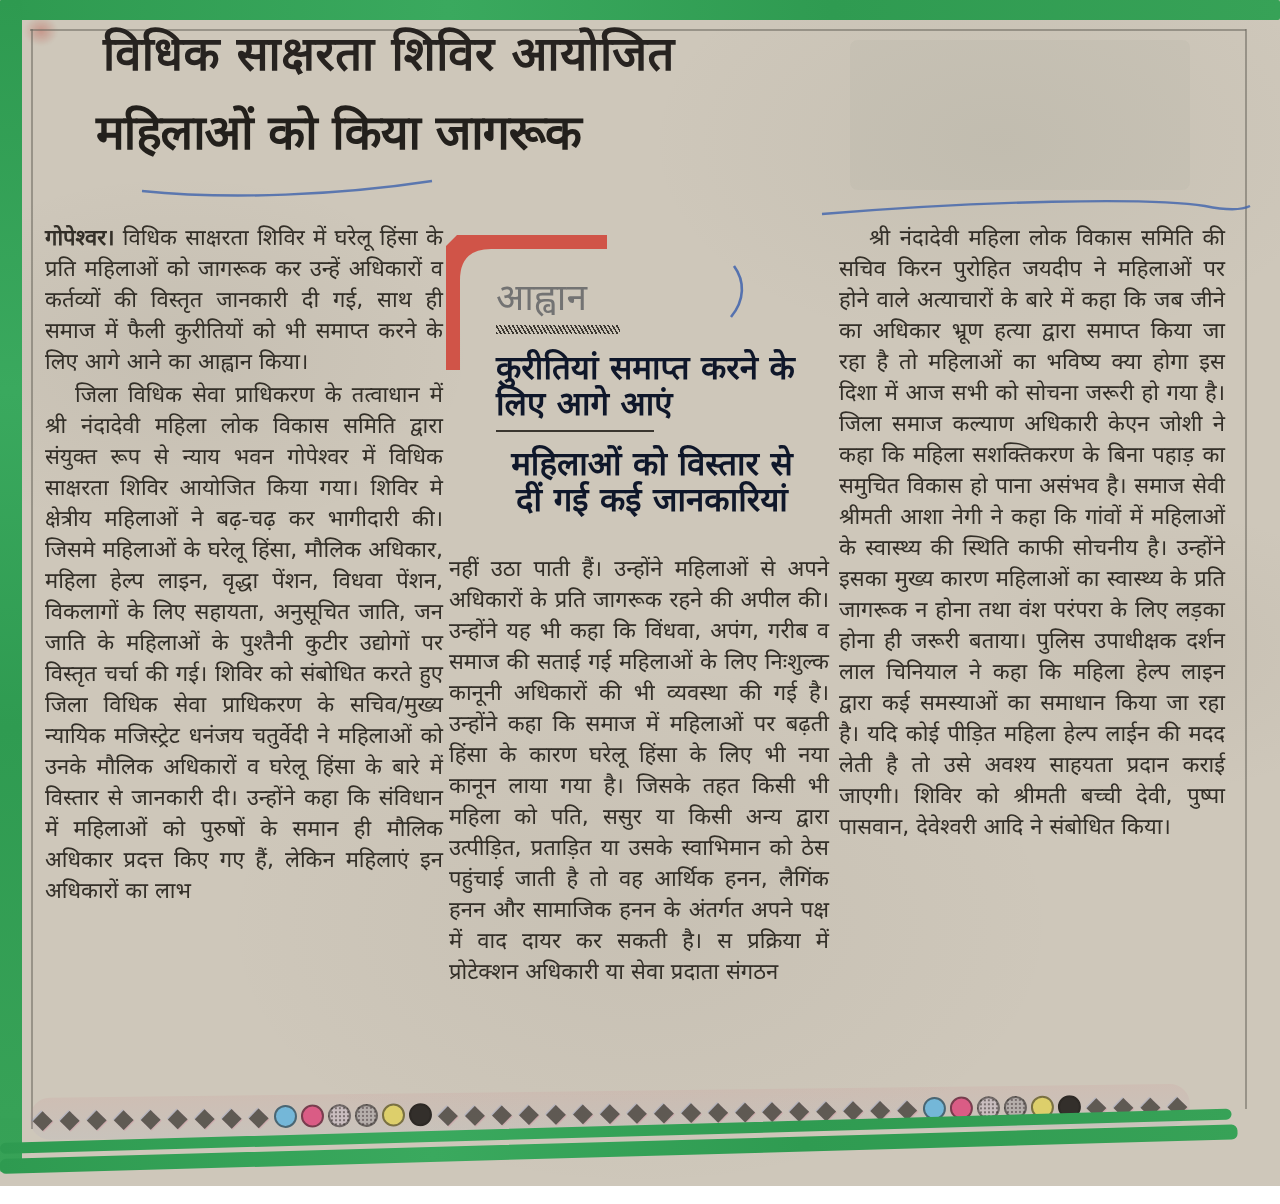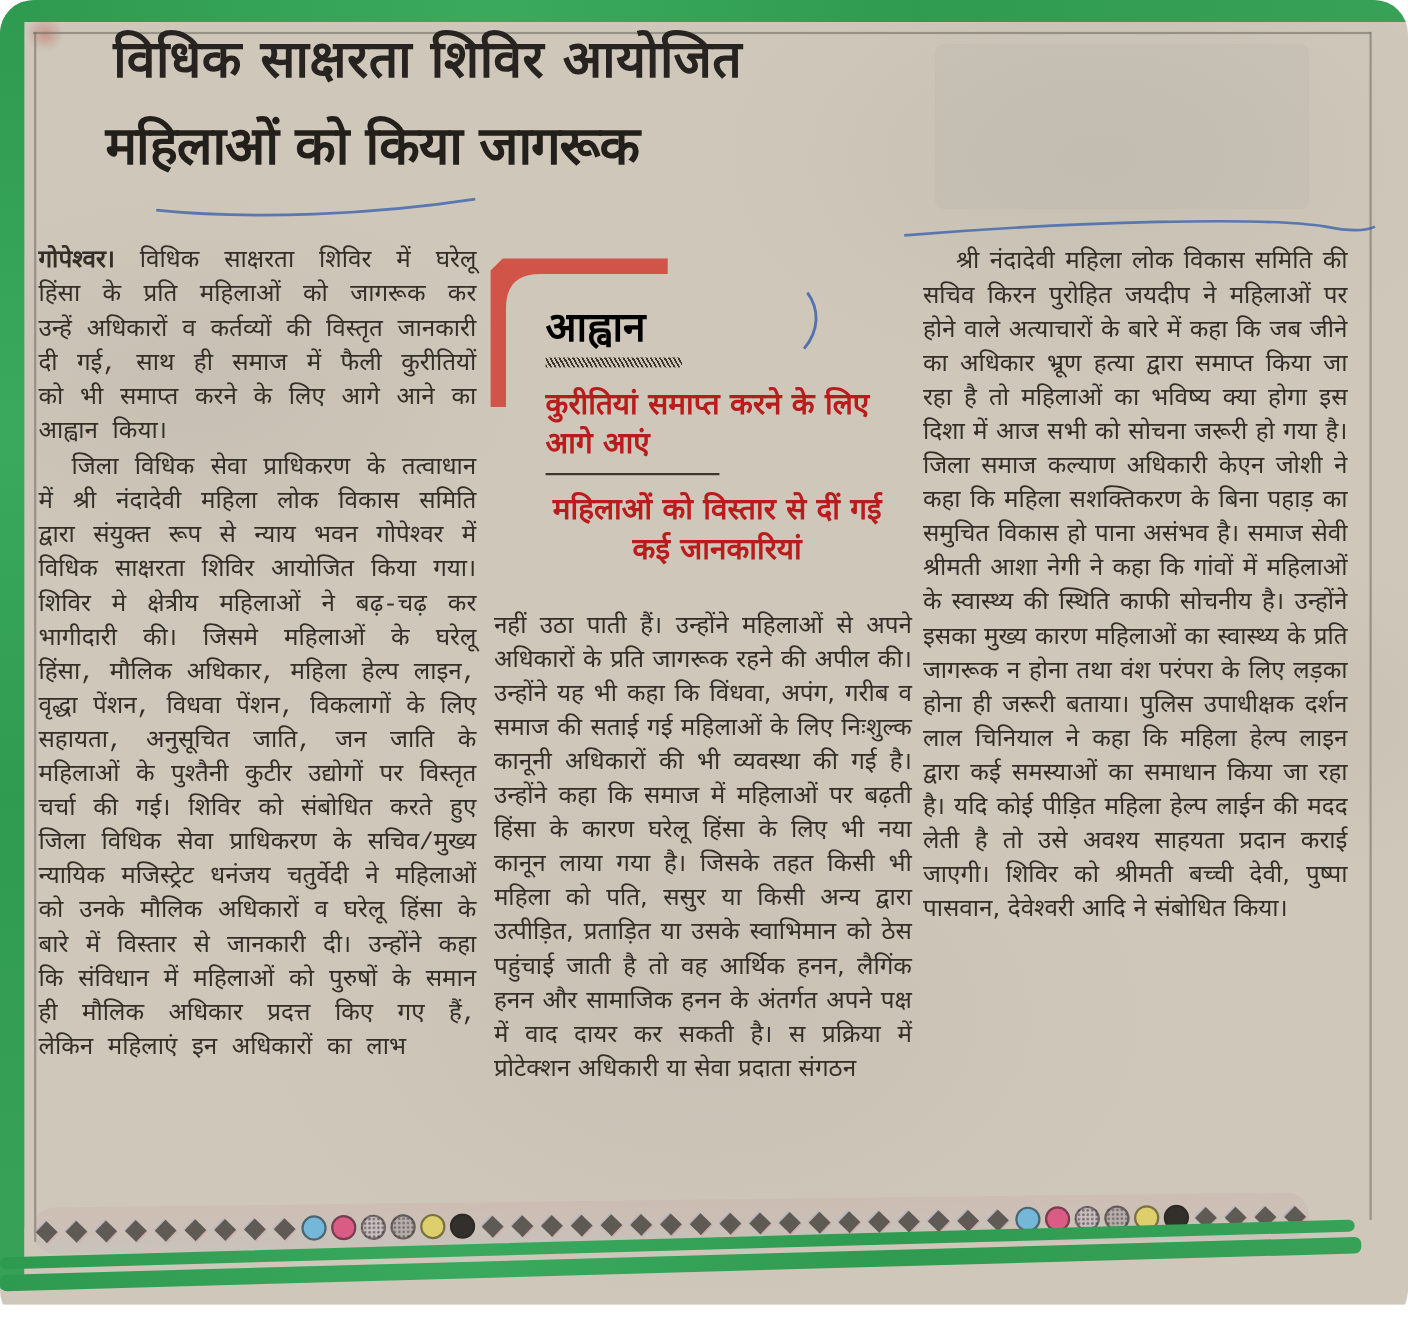--- a/index.html
+++ b/index.html
@@ -1,21 +1,20 @@
 <!DOCTYPE html>
 <html><head>
 <meta charset="utf-8">
 <style>
   html,body{margin:0;padding:0;}
   .page{
     position:relative;width:1280px;height:1204px;overflow:hidden;
     background:#ffffff;
     font-family:"DejaVu Sans",sans-serif;
     color:#2e2a25;
-    border-radius:31px;
   }
   .paper{
     position:absolute;left:0;top:0;width:1280px;height:1186px;
     background:
       radial-gradient(ellipse 420px 260px at 14% 30%, rgba(90,85,75,.07), transparent 70%),
       radial-gradient(ellipse 500px 300px at 78% 12%, rgba(110,115,100,.08), transparent 70%),
       radial-gradient(ellipse 600px 380px at 50% 78%, rgba(95,90,80,.06), transparent 70%),
       radial-gradient(ellipse 300px 200px at 92% 55%, rgba(120,110,95,.07), transparent 70%),
       #cec7ba;
   }
@@ -36,30 +35,30 @@
   .ghost{position:absolute;left:850px;top:40px;width:340px;height:150px;border-radius:8px;
     background:rgba(120,135,120,.06);}
   
   .kicker{position:absolute;left:103px;top:20px;font-size:47px;font-weight:bold;letter-spacing:.5px;color:#272320;white-space:nowrap;}
   .headline{position:absolute;left:96px;top:98px;font-size:48px;font-weight:bold;letter-spacing:-1px;color:#23201c;white-space:nowrap;}
   
   .col{position:absolute;top:222px;font-size:22px;line-height:31px;text-align:justify;color:#332f28;}
   .col p{margin:0 0 2px 0;}
   .col p.indent{text-indent:30px;}
   .col b{font-weight:bold;}
-  .col1{left:35px;width:398px;font-family:Liberation Mono, monospace;}
+  .col1{left:45px;width:398px;}
   .col2{left:449px;top:553px;width:380px;}
   .col3{left:839px;width:386px;}
   
   .callout{position:absolute;left:441px;top:230px;width:390px;height:320px;}
   .corner-svg{position:absolute;left:0;top:0;}
-  .callout-title{position:absolute;left:55px;top:40px;font-size:37px;font-weight:bold;color:#000000;}
+  .callout-title{position:absolute;left:55px;top:40px;font-size:37px;font-weight:normal;color:#737373;}
   .hatch{position:absolute;left:55px;top:95px;width:124px;height:9px;
     background:repeating-linear-gradient(60deg,#3c3831 0 1.6px,rgba(60,56,49,0) 1.6px 3.6px);}
-  .callout-sub{position:absolute;left:55px;width:312px;font-size:27px;font-weight:bold;line-height:36px;color:#b91c1c;text-align:left;}
+  .callout-sub{position:absolute;left:55px;width:312px;font-size:33px;font-weight:bold;line-height:36px;color:#0f172a;text-align:left;}
   .sub1{top:120px;}
   .divider{position:absolute;left:55px;top:200px;width:158px;height:2px;background:#3a362f;}
   .sub2{top:216px;text-align:center;}
   
   .strip{position:absolute;left:30px;top:1098px;width:1160px;height:42px;
     display:flex;align-items:center;gap:2px;transform:rotate(-.7deg);transform-origin:left center;
     background:linear-gradient(180deg,rgba(205,125,135,.12),rgba(150,160,200,.10));
     border-radius:20px;}
   .diamond{font-size:26px;line-height:26px;color:#514c46;opacity:.88;width:26px;text-align:center;
     text-shadow:1px 1px 0 rgba(210,125,150,.35),-1px -1px 0 rgba(115,145,210,.28);}

